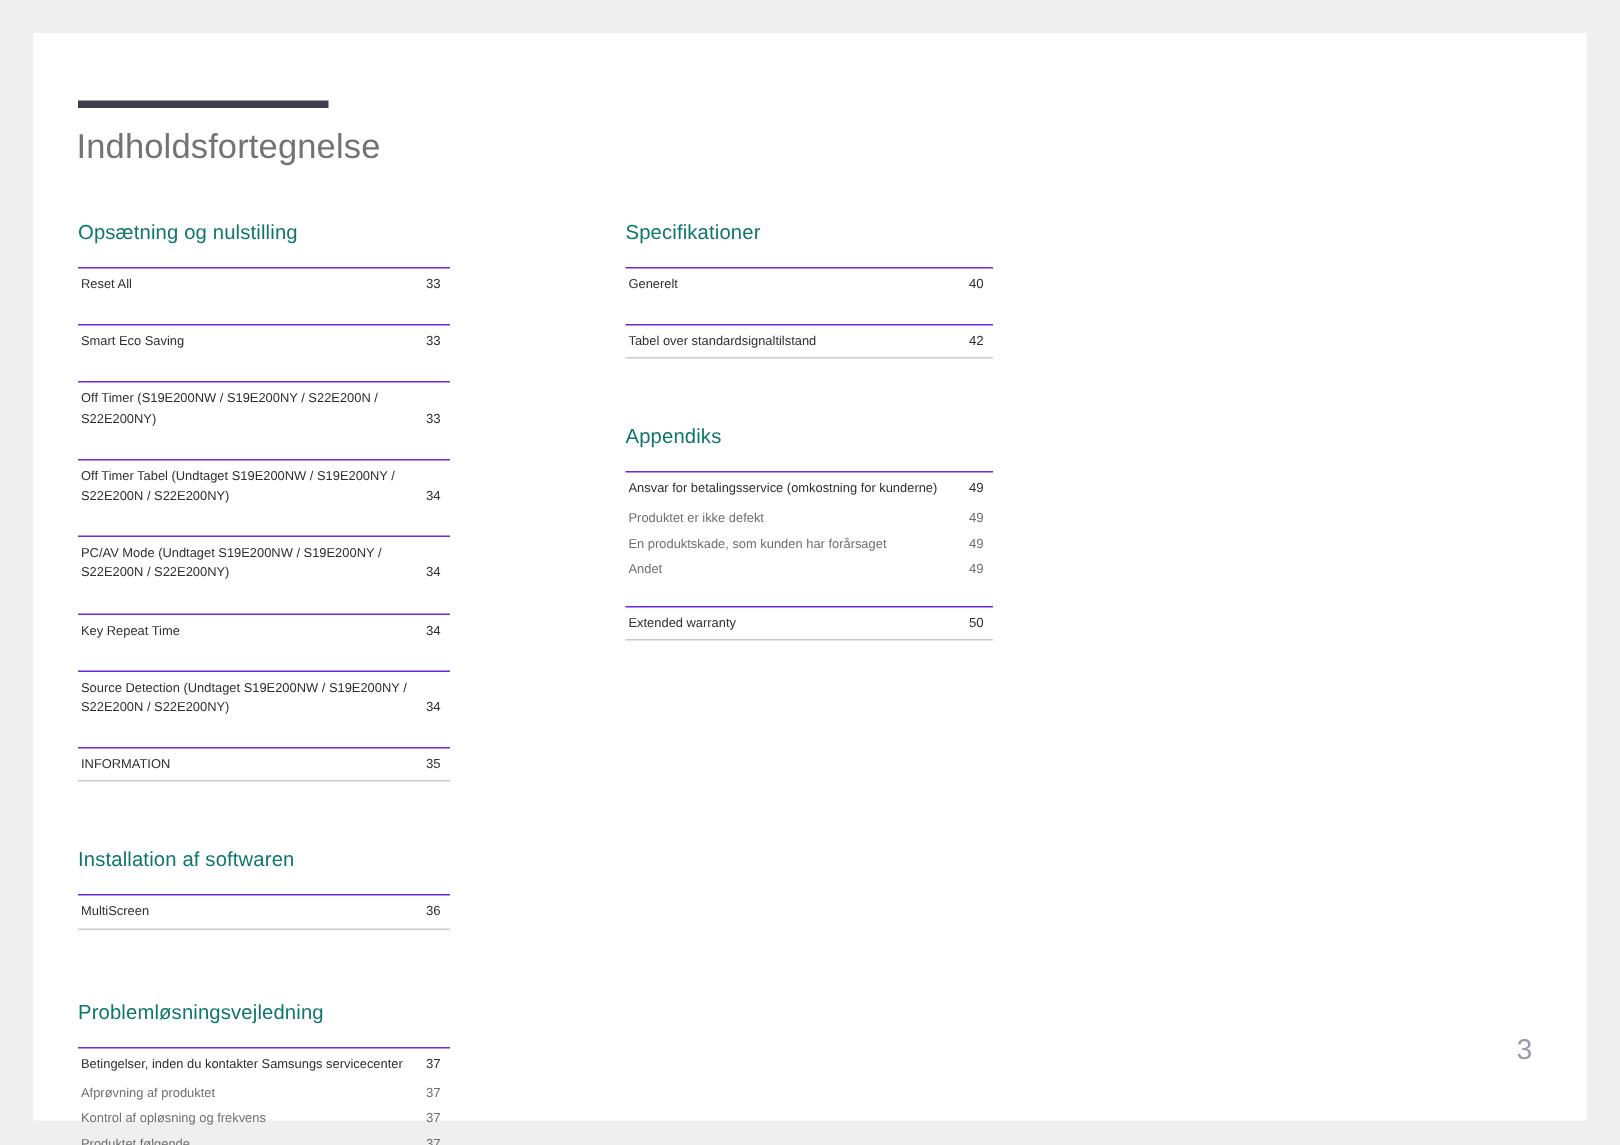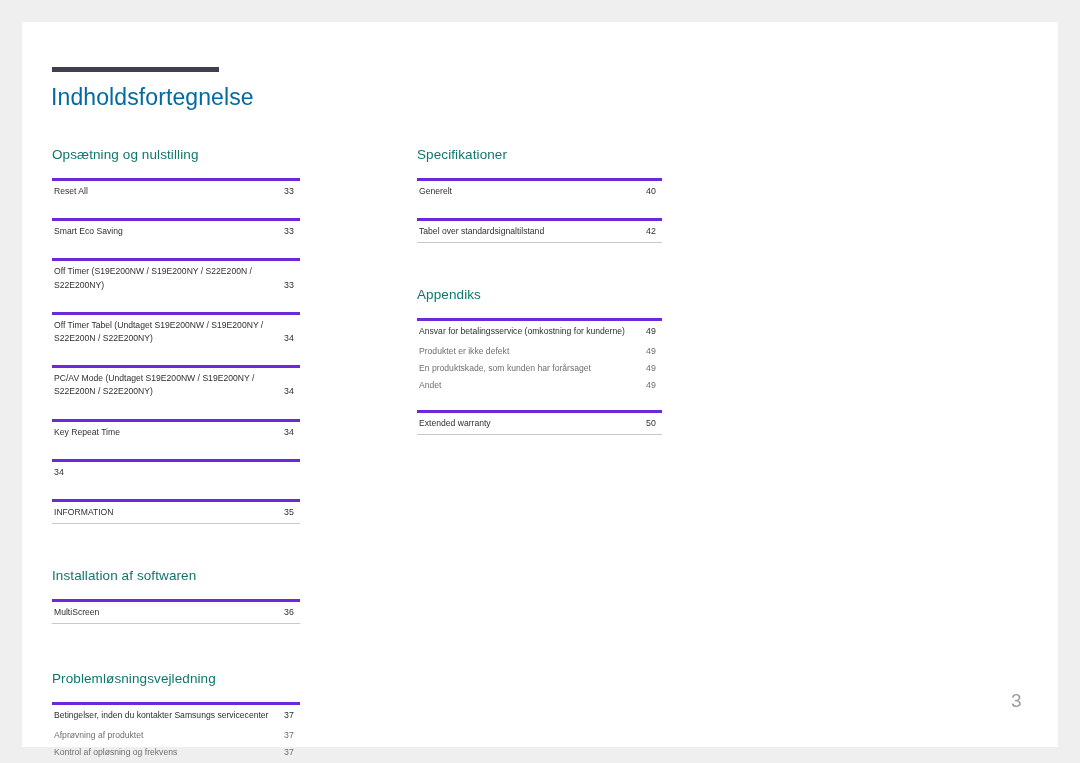--- a/index.html
+++ b/index.html
@@ -28,21 +28,21 @@
     width: 167px;
     height: 5px;
     background: #413e4e;
   }
   .page-title {
     position: absolute;
     left: 29px;
     top: 62px;
     font-size: 23px;
     font-weight: 400;
-    color: #0369a1;
+    color: #737373;
     letter-spacing: 0.1px;
     white-space: nowrap;
   }
 
   .columns {
     position: absolute;
     left: 30px;
     top: 125px;
     width: 980px;
   }
@@ -58,21 +58,21 @@
   .section-heading {
     font-size: 13.5px;
     color: #0f766e;
     font-weight: 400;
     letter-spacing: 0.1px;
     white-space: nowrap;
     margin-bottom: 7px;
   }
 
   .group {
-    border-top: 3px solid #6d28d9;
+    border-top: 1px solid #6d28d9;
     margin-top: 16px;
   }
   .group.last {
     border-bottom: 1px solid #c9c9c9;
   }
 
   .entry {
     display: flex;
     align-items: flex-end;
     justify-content: space-between;
@@ -148,20 +148,21 @@
             </div>
           </div>
           <div class="group">
             <div class="entry">
               <span class="etext">Key Repeat Time</span>
               <span class="epage">34</span>
             </div>
           </div>
           <div class="group">
             <div class="entry">
+              <span class="etext">Source Detection (Undtaget S19E200NW / S19E200NY / S22E200N / S22E200NY)</span>
               <span class="epage">34</span>
             </div>
           </div>
           <div class="group last">
             <div class="entry">
               <span class="etext">INFORMATION</span>
               <span class="epage">35</span>
             </div>
           </div>
         </div>

